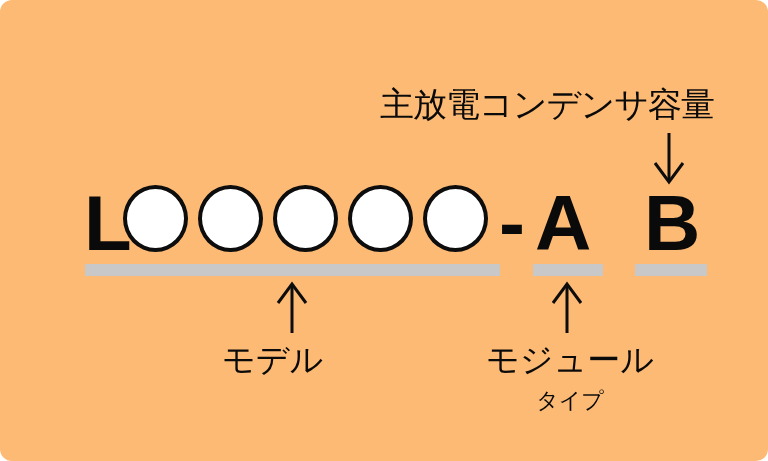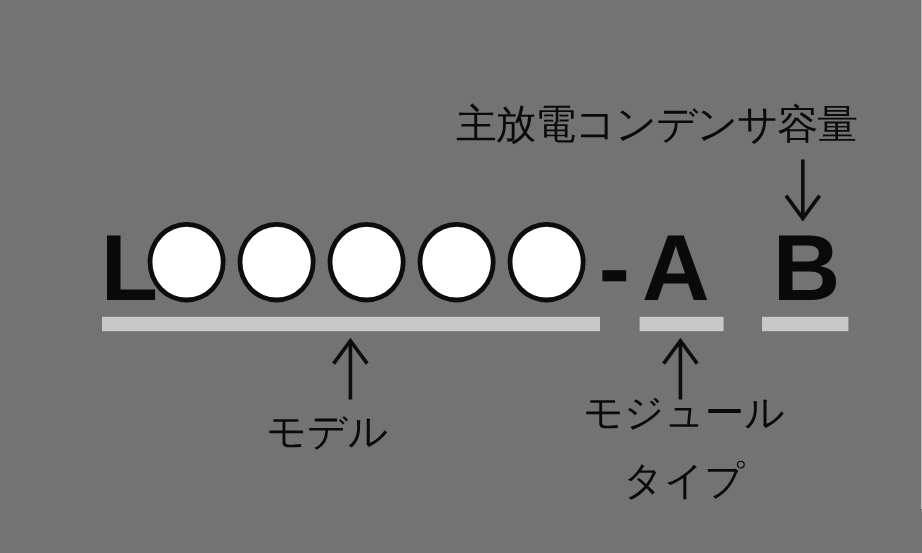--- a/index.html
+++ b/index.html
@@ -5,22 +5,23 @@
   html, body {
     margin: 0;
     padding: 0;
     background: #ffffff;
     font-family: "Liberation Sans", "DejaVu Sans", sans-serif;
   }
   #canvas {
     position: relative;
     width: 768px;
     height: 461px;
-    background: #737373;
+    background: #fdba74;
     overflow: hidden;
+    border-radius: 12px;
   }
   .jp-label {
     position: absolute;
     color: #0a0a0a;
     white-space: nowrap;
     font-weight: 500;
   }
   #top-label {
     left: 380px;
     top: 82px;
@@ -75,32 +76,32 @@
 
   #label-model {
     left: 222px;
     top: 340px;
     width: 150px;
     font-size: 33px;
     line-height: 40px;
   }
   #label-module-1 {
     left: 485px;
-    top: 324px;
+    top: 340px;
     width: 170px;
     text-align: center;
     font-size: 33px;
     line-height: 40px;
   }
   #label-module-2 {
     left: 485px;
     top: 381px;
     width: 170px;
     text-align: center;
-    font-size: 33px;
+    font-size: 22px;
     line-height: 40px;
   }
 </style>
 </head>
 <body>
 
 <div id="canvas">
 
   <div id="top-label" class="jp-label">主放電コンデンサ容量</div>
 

